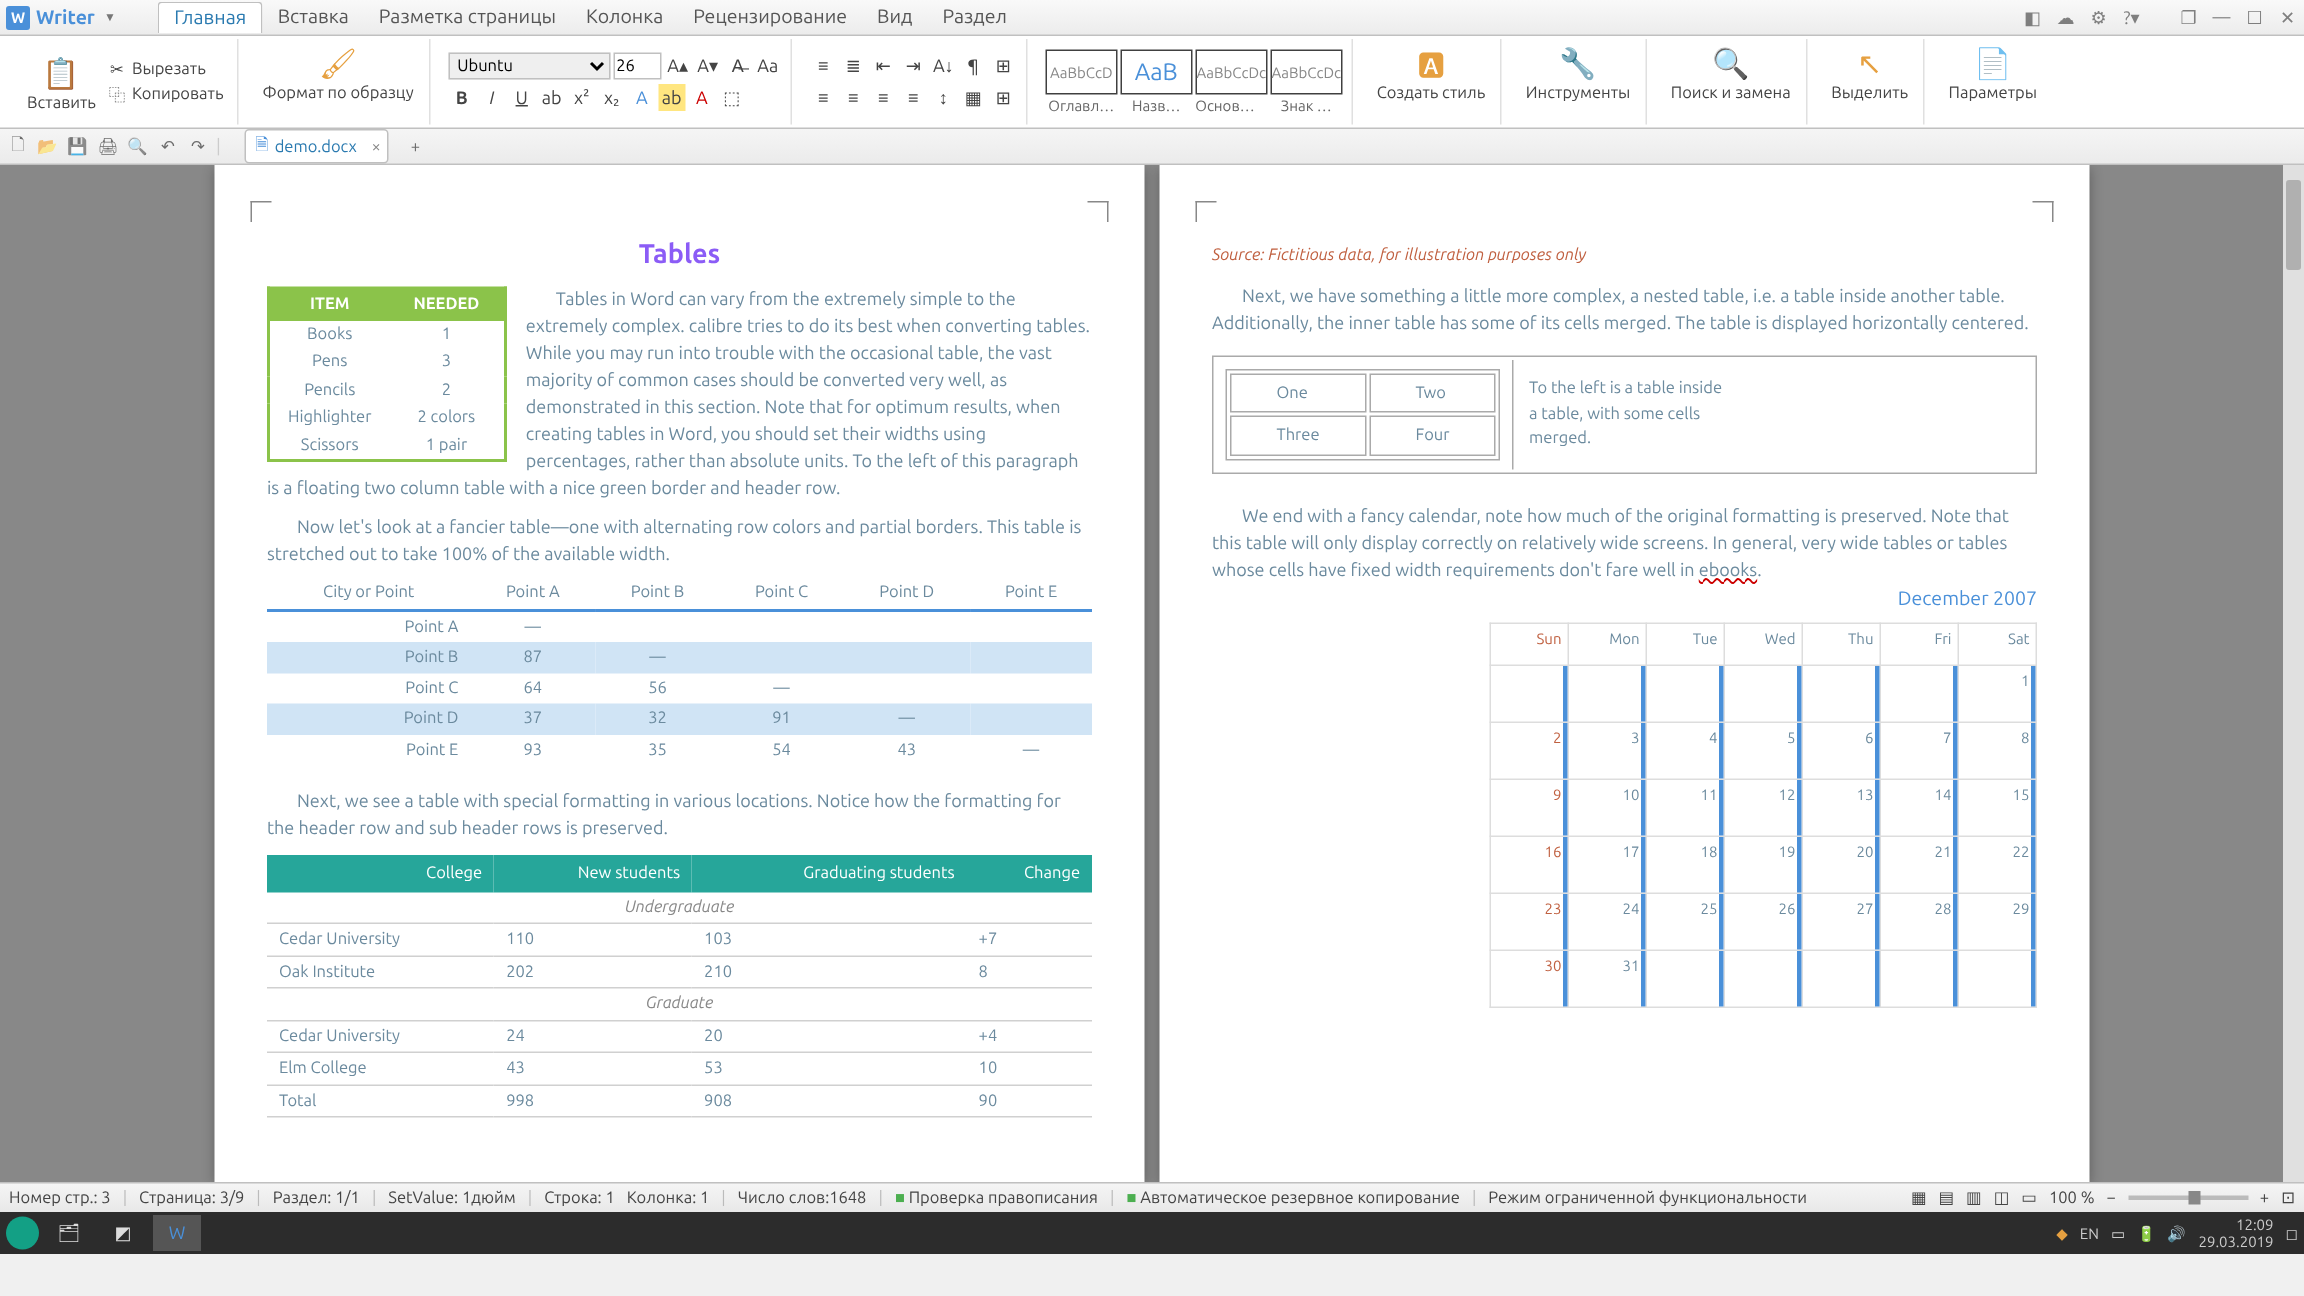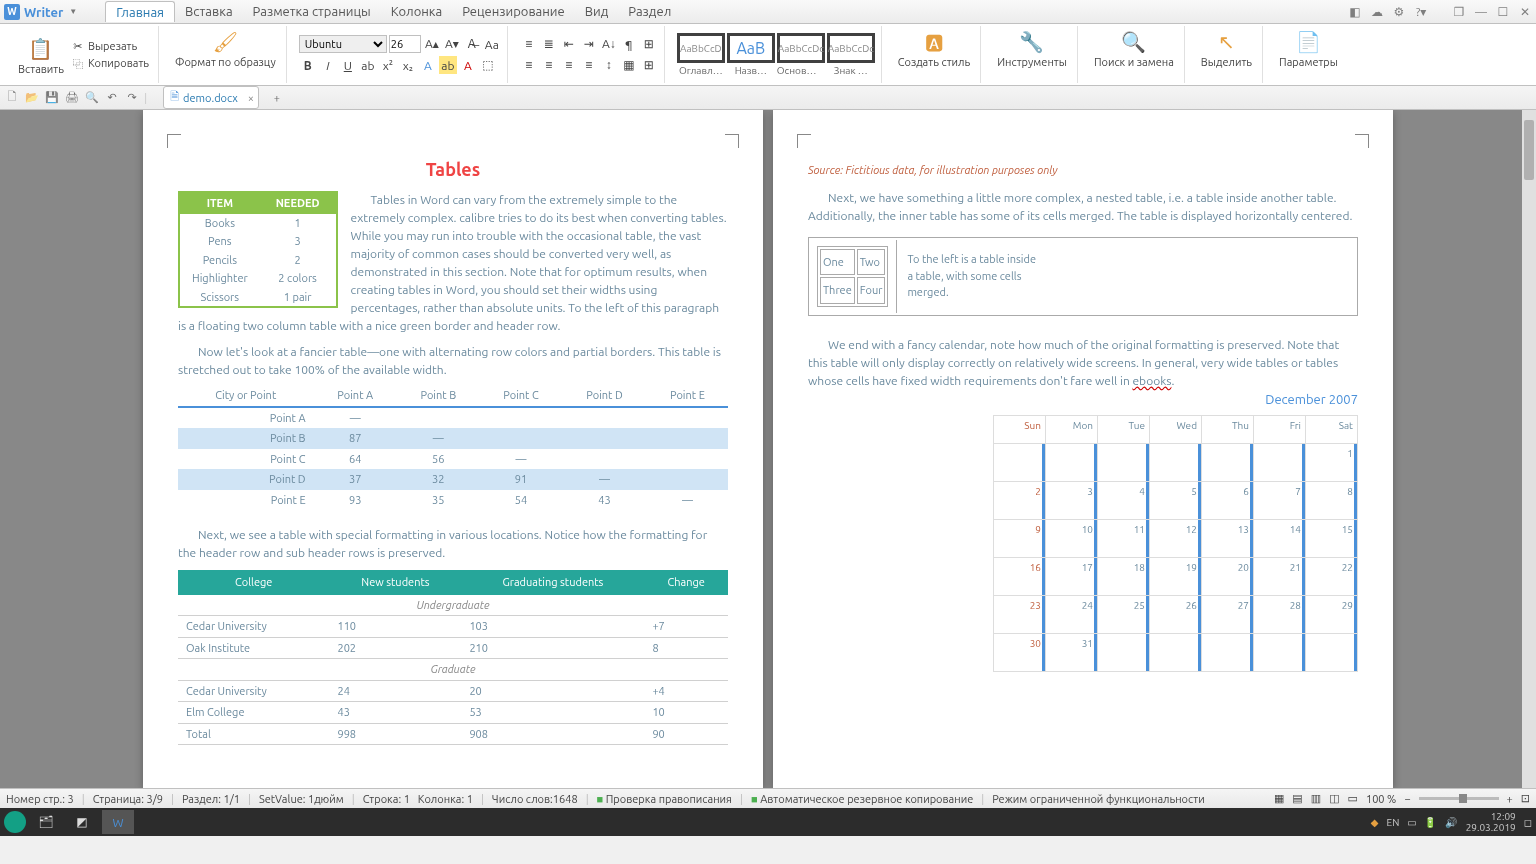--- a/index.html
+++ b/index.html
@@ -15,55 +15,55 @@
 .titlebar-right{margin-left:auto;display:flex;gap:8px;align-items:center}
 .tr-icon{width:14px;height:14px;opacity:.6;font-size:12px;text-align:center}
 .ribbon{height:62px;background:#fff;border-bottom:1px solid #c0c0c0;display:flex;align-items:center;padding:2px 8px;gap:6px}
 .rgroup{display:flex;flex-direction:column;align-items:center;padding:0 6px;border-right:1px solid #e0e0e0;height:100%}
 .rgroup:last-child{border:none}
 .bigbtn{display:flex;flex-direction:column;align-items:center;padding:2px 4px;font-size:11px;color:#444}
 .bigicon{width:28px;height:28px;display:flex;align-items:center;justify-content:center;font-size:20px}
 .smallbtn{display:flex;align-items:center;gap:3px;font-size:11px;padding:1px 3px;color:#444}
 .sicon{width:14px;height:14px;display:inline-flex;align-items:center;justify-content:center;font-size:11px}
 select,input.fsize{border:1px solid #c0c0c0;font-size:11px;padding:1px}
-.font-sel{width:88px}
+.font-sel{width:108px}
 .fsize{width:32px}
 .fmt-row{display:flex;gap:2px}
 .fmt-btn{width:18px;height:18px;display:flex;align-items:center;justify-content:center;font-size:12px;color:#444}
-.style-box{width:48px;height:30px;border:3px solid #404040;display:flex;align-items:center;justify-content:center;font-size:10px;color:#888}
+.style-box{width:48px;height:30px;border:1px solid #404040;display:flex;align-items:center;justify-content:center;font-size:10px;color:#888}
 .style-box.big{font-size:16px;color:#4a90d9}
 .qat{height:24px;background:linear-gradient(#f5f5f5,#ebebeb);border-bottom:1px solid #c0c0c0;display:flex;align-items:center;padding:0 4px;gap:4px}
 .qat-icon{width:16px;height:16px;display:flex;align-items:center;justify-content:center;font-size:11px;opacity:.7}
 .doc-tab{margin-left:12px;background:#fff;border:1px solid #c0c0c0;border-radius:3px;padding:1px 20px 1px 6px;font-size:11px;position:relative;display:flex;align-items:center;gap:4px;color:#2a7ab0}
 .doc-tab .x{position:absolute;right:4px;color:#888;font-size:11px}
 .workspace{height:678px;background:#888;overflow:hidden;position:relative;display:flex;gap:10px;justify-content:center;padding-top:0}
 .page{width:620px;height:100%;background:#fff;box-shadow:0 2px 8px rgba(0,0,0,.3);padding:30px 35px;font-family:Georgia,serif;color:#6b8a9e;font-size:12px;line-height:1.5;position:relative;overflow:hidden}
 .corner{position:absolute;width:14px;height:14px;border:1.5px solid #888;top:24px}
 .corner.tl{left:24px;border-right:none;border-bottom:none}
 .corner.tr{right:24px;border-left:none;border-bottom:none}
-.doc-title{text-align:center;color:#ef4444;font-size:18px;font-weight:bold;margin-bottom:8px;margin-top:16px}
+.doc-title{text-align:center;color:#8b5cf6;font-size:18px;font-weight:bold;margin-bottom:8px;margin-top:16px}
 .floated{float:left;margin-right:13px;margin-bottom:4px}
 .items-table{border-collapse:collapse;border:2px solid #8bc34a;font-size:11px}
 .items-table th{background:#8bc34a;color:#fff;padding:2px 16px;font-weight:bold;text-align:center}
 .items-table td{padding:1px 12px;color:#6b8a9e;text-align:center;font-size:11px}
 .para{text-indent:20px}
 .points-table{width:100%;border-collapse:collapse;font-size:11px;margin-top:6px}
 .points-table th{color:#6b8a9e;font-weight:normal;padding:2px;border-bottom:2px solid #4a90d9}
 .points-table td{text-align:center;padding:2px;color:#6b8a9e}
 .points-table tr:nth-child(even) td{background:#d0e4f5}
 .points-table td:first-child{text-align:right;padding-right:8px}
 .college-table{width:100%;border-collapse:collapse;font-size:11px;margin-top:8px}
-.college-table thead th{background:#26a69a;color:#fff;padding:4px 8px;font-weight:normal;text-align:center}
+.college-table thead th{background:#26a69a;color:#fff;padding:4px 8px;font-weight:normal;text-align:right}
 .college-table td{padding:2px 8px;color:#6b8a9e;border-bottom:1px solid #d0d0d0}
 .subhdr td{font-style:italic;text-align:center;color:#888}
 .total-row td{border-top:1px solid #888}
 .src-note{color:#c06040;font-size:11px;font-style:italic;margin-top:22px}
 .nested-outer{margin:12px auto;border:1px solid #aaa;display:flex}
 .nested-inner{border:1px solid #aaa}
-.nested-inner td{border:1px solid #aaa;padding:4px 2px;font-size:11px;color:#6b8a9e}
+.nested-inner td{border:1px solid #aaa;padding:4px 30px;font-size:11px;color:#6b8a9e}
 .nested-side{padding:6px 10px;font-size:11px;color:#6b8a9e;max-width:150px;border-left:1px solid #aaa}
 .cal-title{text-align:right;color:#4a90d9;font-size:13px;margin-bottom:6px}
 .cal{border-collapse:collapse;margin-left:auto;font-size:10px}
 .cal th{width:52px;height:28px;text-align:right;padding:2px 4px;color:#6b8a9e;font-weight:normal;vertical-align:top;border:1px solid #ddd}
 .cal td{width:52px;height:38px;border:1px solid #ddd;vertical-align:top;text-align:right;padding:2px 4px;color:#6b8a9e;position:relative}
 .cal td::after{content:"";position:absolute;right:0;top:0;bottom:0;width:3px;background:#4a90d9}
 .cal th.sun,.cal td.sun{color:#c06040}
 .statusbar{height:20px;background:linear-gradient(#f5f5f5,#e8e8e8);border-top:1px solid #c0c0c0;display:flex;align-items:center;padding:0 6px;font-size:11px;color:#444;gap:8px}
 .sb-sep{color:#bbb}
 .sb-spell::before,.sb-auto::before{content:"■ ";color:#4caf50}

